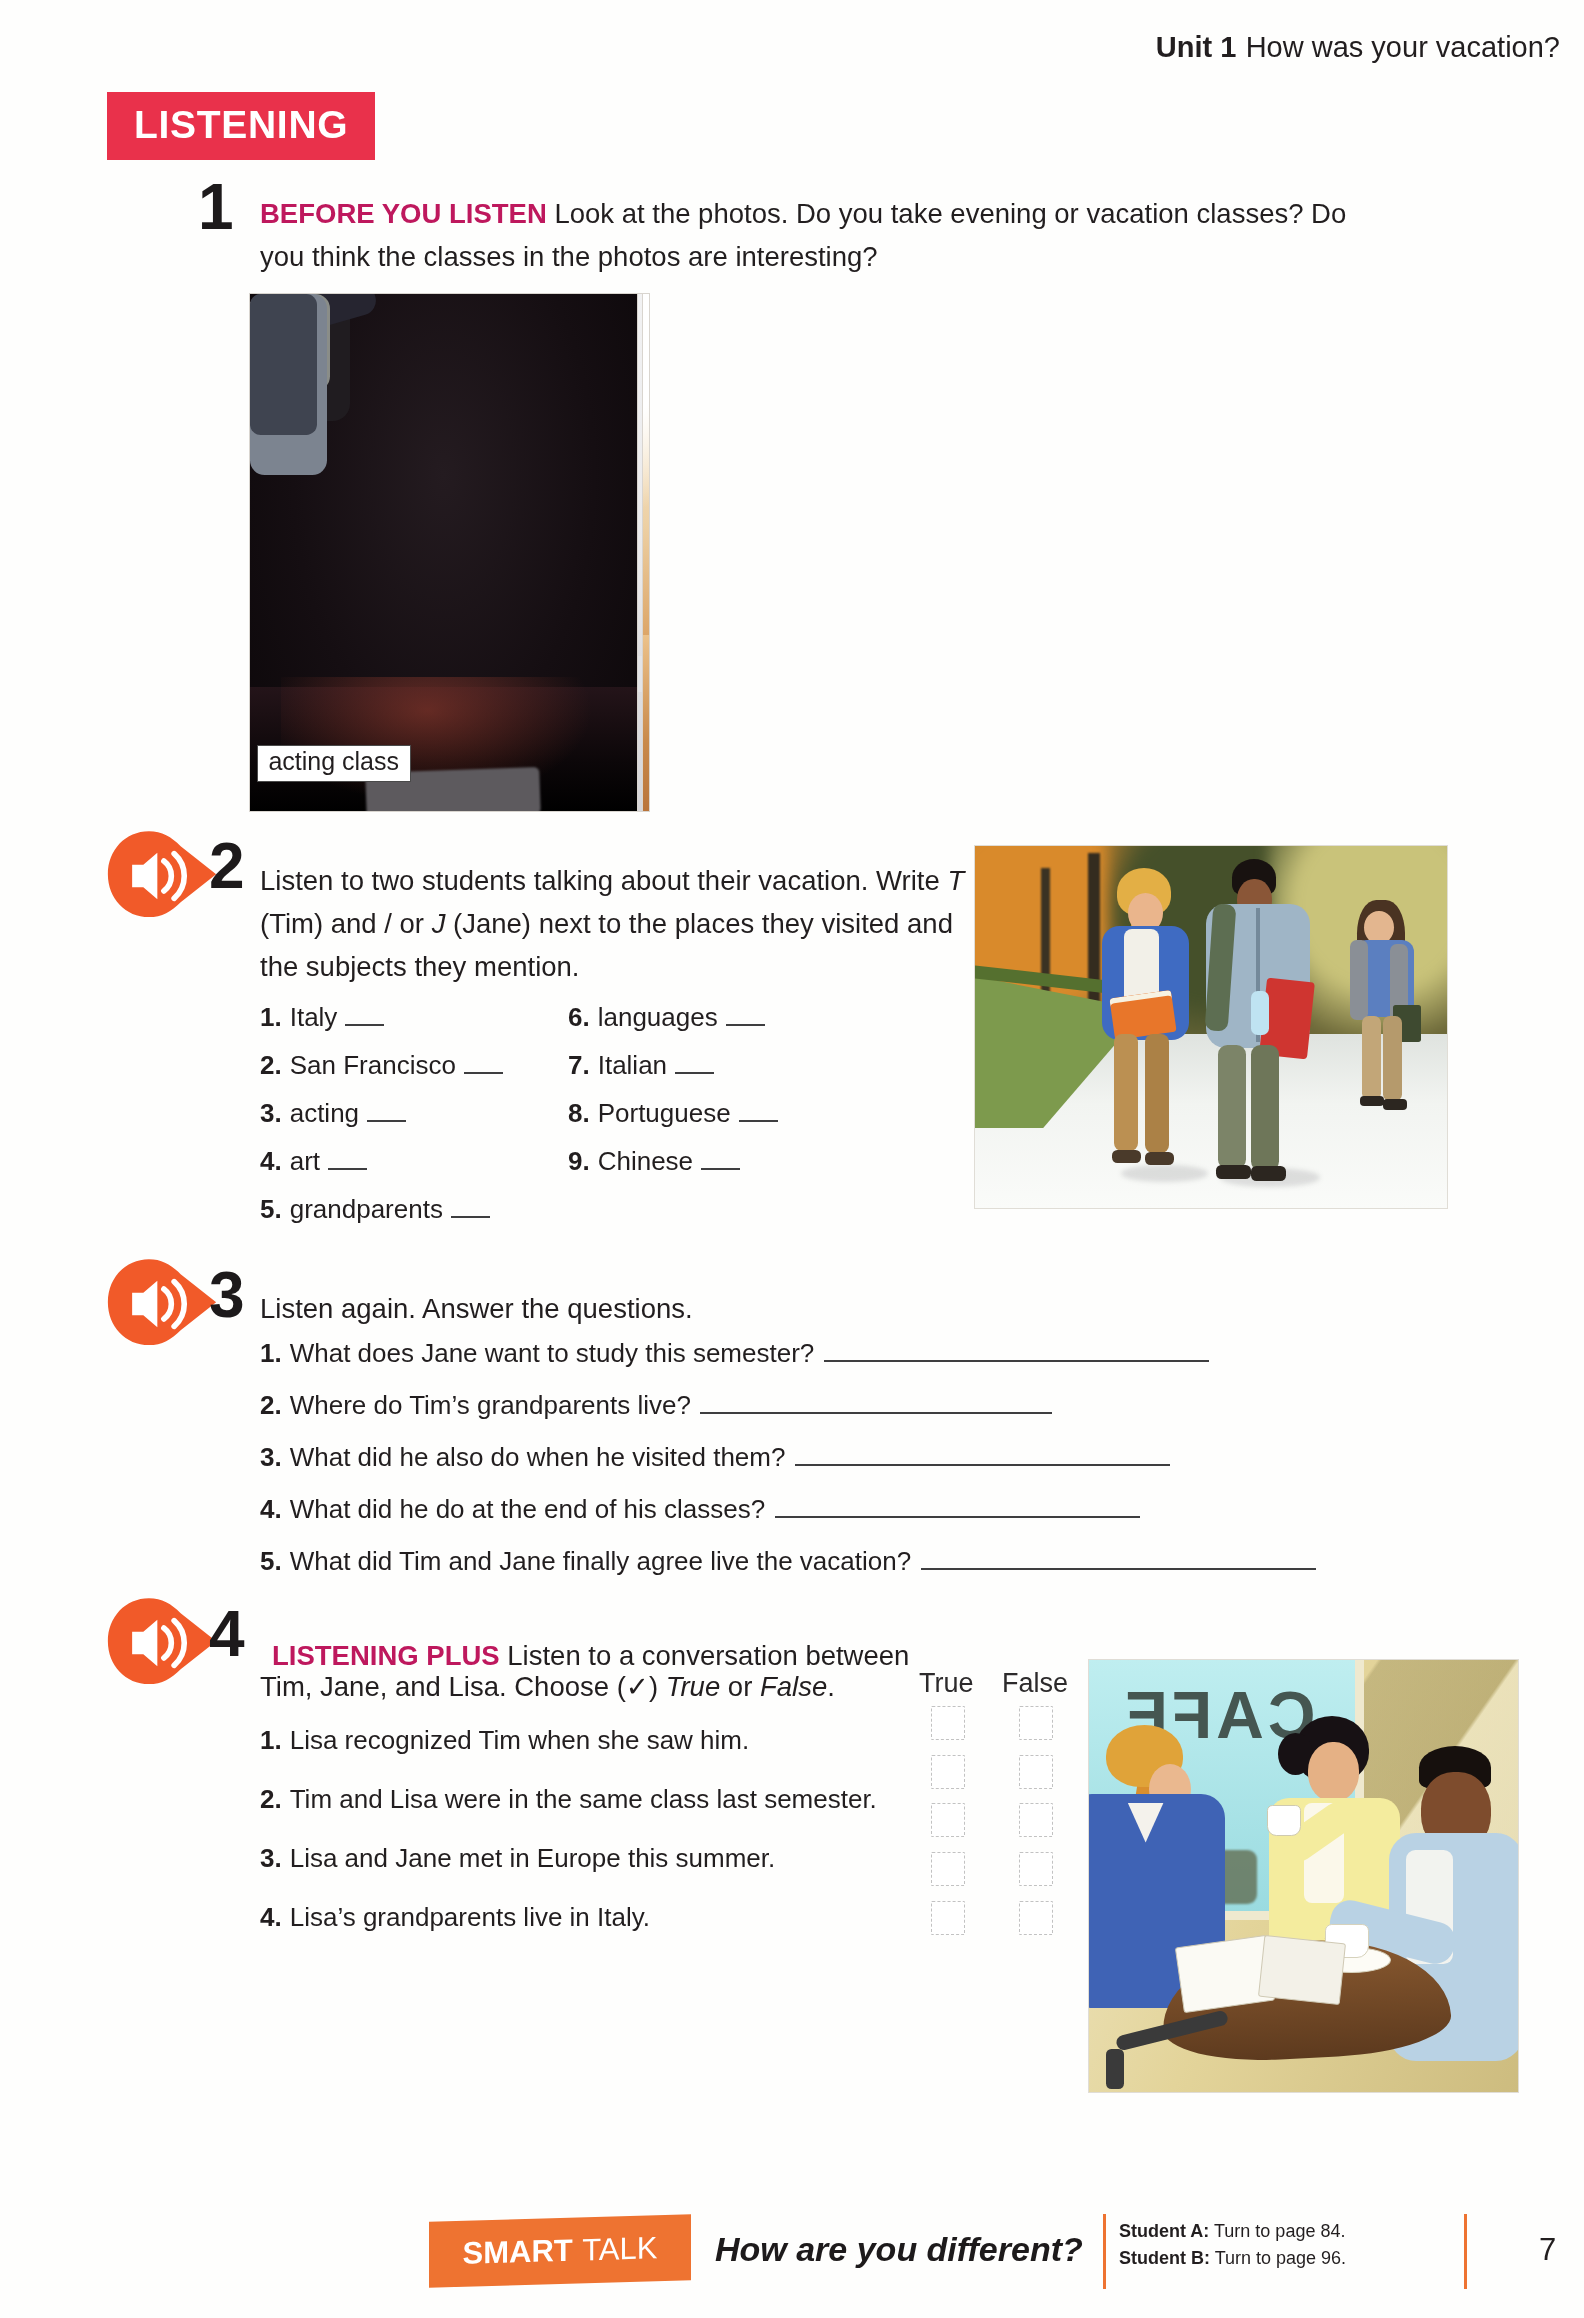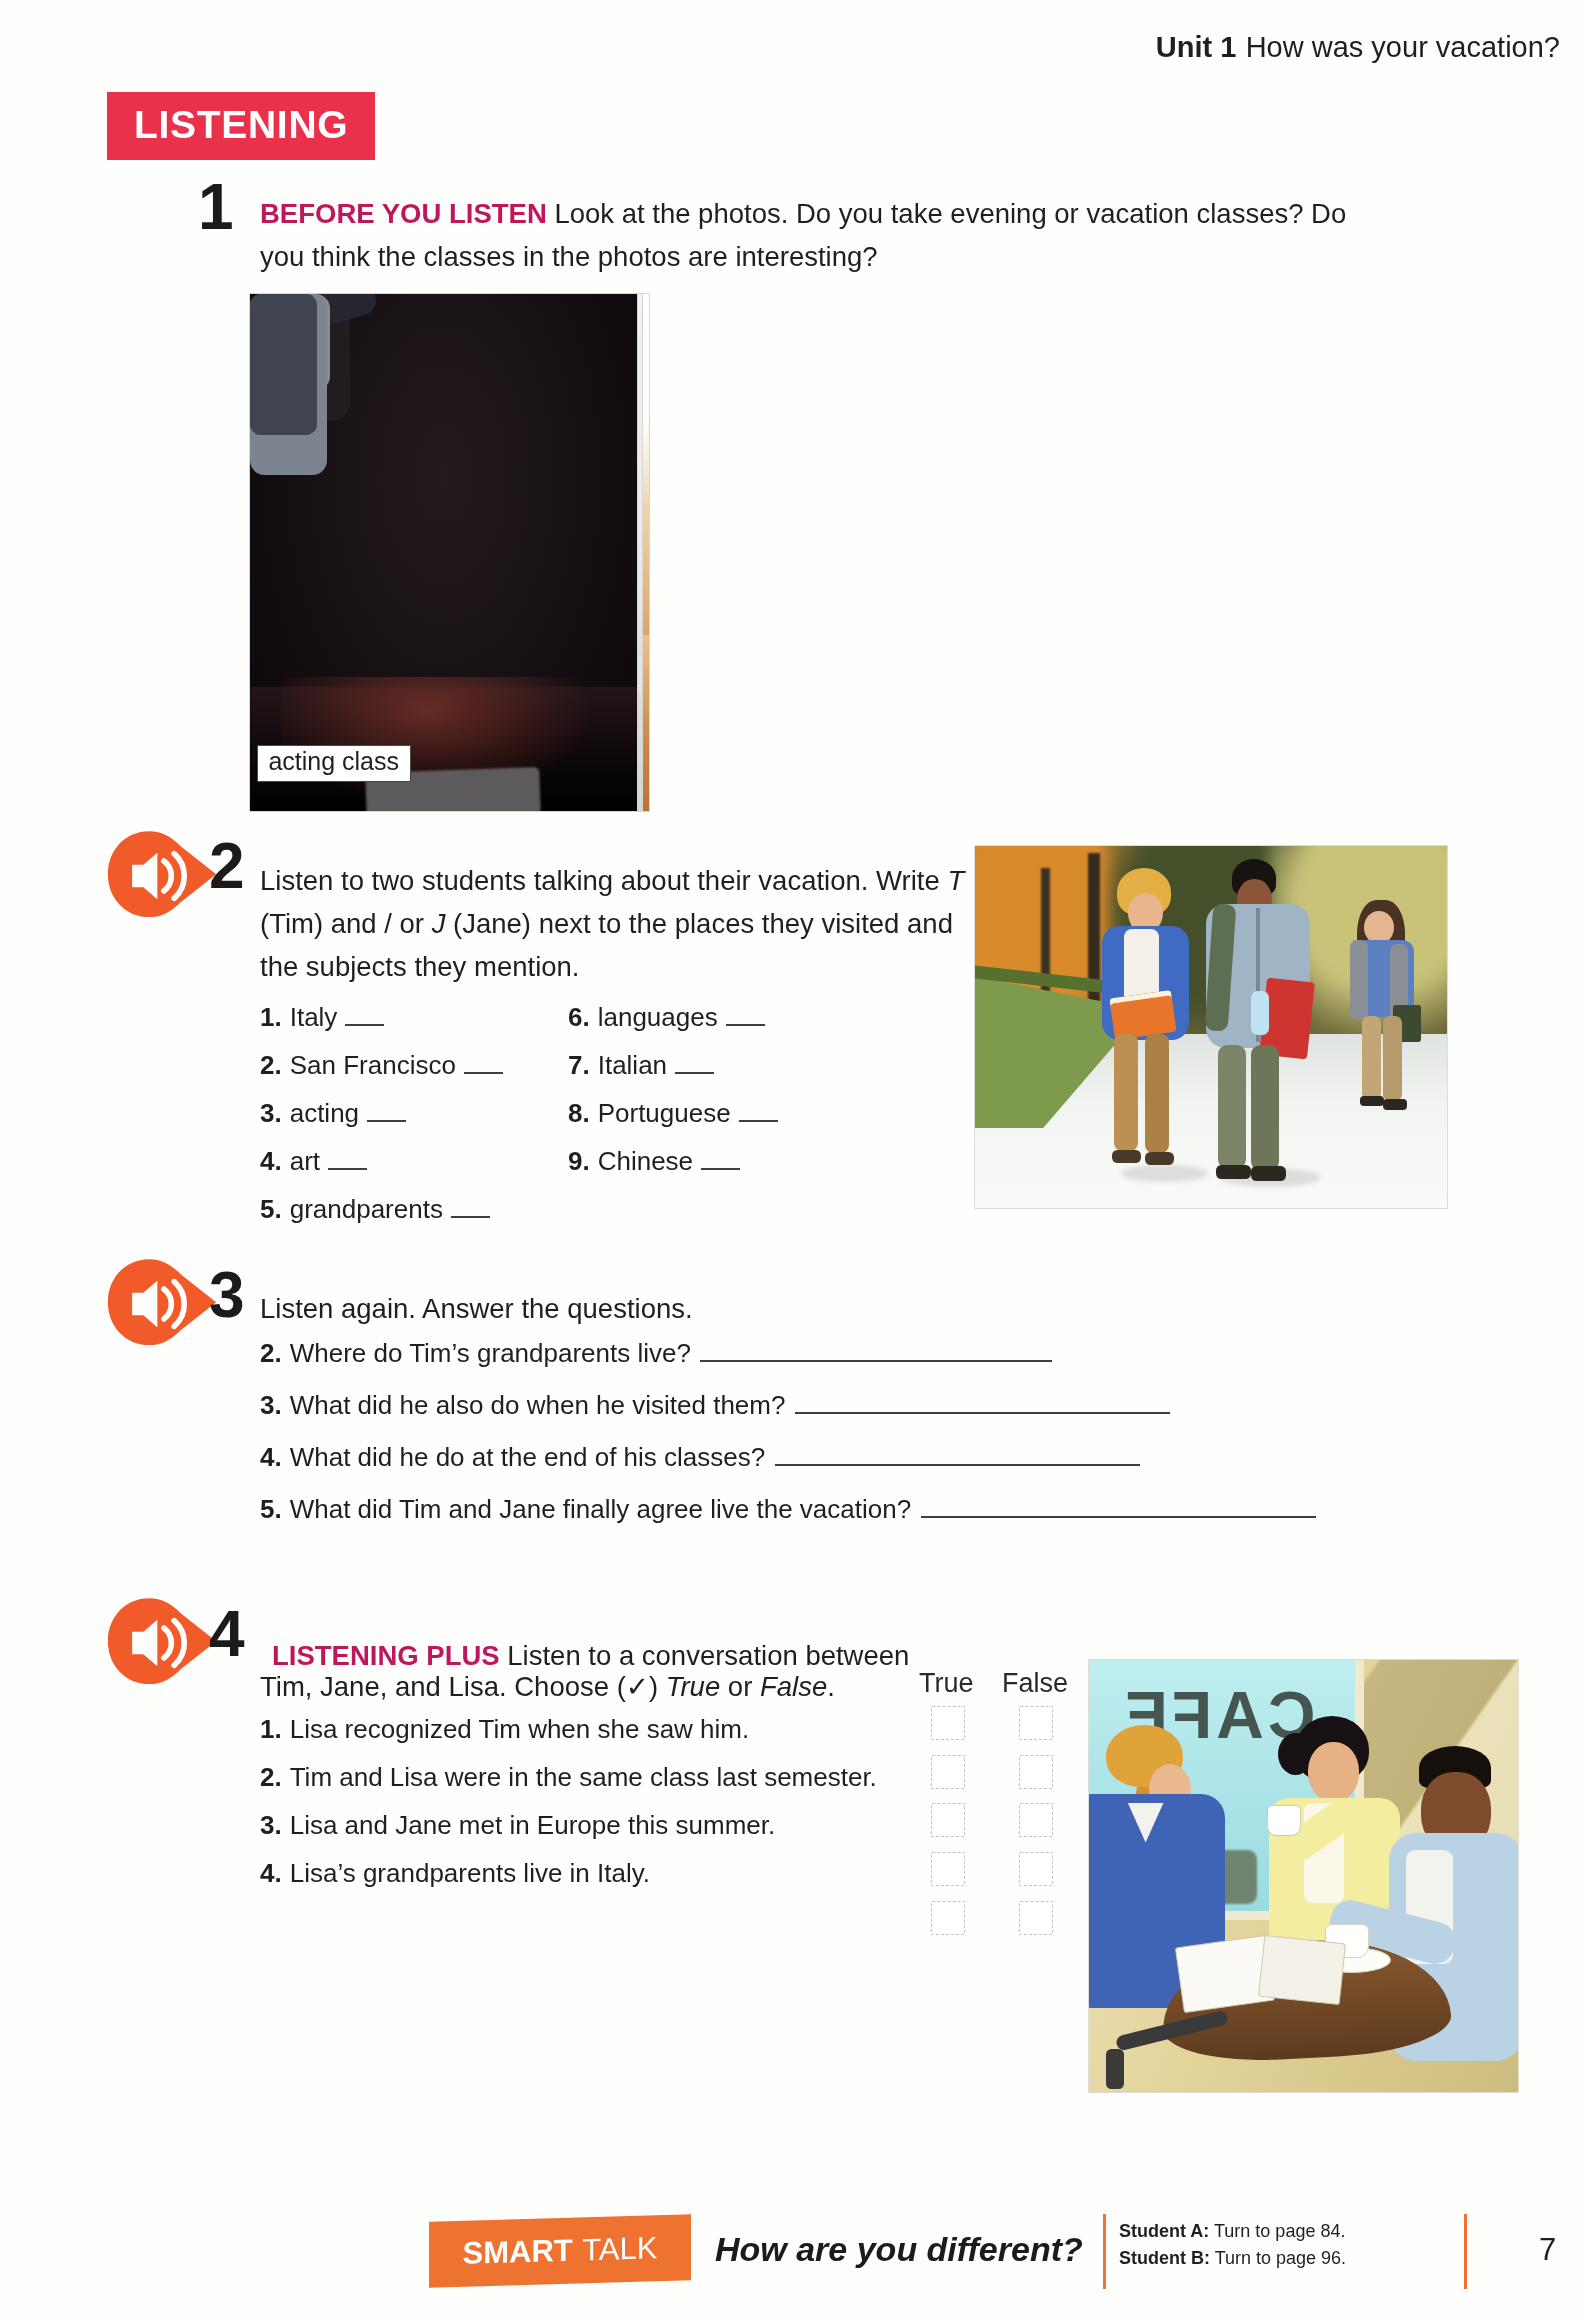--- a/index.html
+++ b/index.html
@@ -28,21 +28,21 @@
   .cap{position:absolute;left:6.7px;bottom:29.5px;background:#fff;border:1.3px solid #4a4a4a;
     padding:1.3px 10.7px 4.7px;font-size:25px;color:#221e1f;white-space:nowrap;}
   
   .item{height:48px;font-size:26px;white-space:nowrap;}
   .inum{font-weight:700;margin-right:8px;}
   .blank-sm{display:inline-block;width:39px;border-bottom:2px solid #3e3e40;margin-left:8px;}
   
   .q{height:52px;font-size:26px;white-space:nowrap;}
   .blank-lg{display:inline-block;border-bottom:2px solid #3e3e40;margin-left:9.4px;}
   
-  .st{height:48px;font-size:26px;white-space:nowrap;}
+  .st{height:48px;font-size:26px;white-space:nowrap;margin-top:11px;}
   .tf-head{position:absolute;font-size:27px;font-weight:500;color:#2c2a2b;}
   .cbcol{position:absolute;display:flex;flex-direction:column;}
   .cb{width:32px;height:32px;border:1.3px dashed #c2c2c2;border-radius:1.3px;margin-bottom:14.7px;background:#fff;}
   
   .smart-box{position:absolute;left:429px;top:2218px;width:262px;height:66px;background:#ee7331;
     transform:skewY(-1.6deg);display:flex;align-items:center;justify-content:center;color:#fff;font-size:31px;}
   .smart-box b{font-weight:800;margin-right:9.4px;}
   .foot-q{position:absolute;left:715px;top:2230px;font-size:34px;font-style:italic;font-weight:700;color:#1d1a1b;}
   .vdiv{position:absolute;width:2.7px;height:75px;background:#ee7331;top:2214px;}
   .students{position:absolute;left:1119px;top:2218px;font-size:18px;line-height:1.5;}
@@ -253,20 +253,21 @@
     <path d="M46 2 C21 2 2 22 2 48 c0 26 19 46 44 46 c14 0 24 -6 34 -16 L118 48 80 18 C70 8 60 2 46 2 Z" fill="#f15a29"></path>
     <path d="M28 38 h12 l15 -13 v50 l-15 -13 H28 Z" fill="#ffffff"></path>
     <path d="M62 34 a20 20 0 0 1 0 32" stroke="#ffffff" stroke-width="6" fill="none" stroke-linecap="round"></path>
     <path d="M73 26 a32 32 0 0 1 0 48" stroke="#ffffff" stroke-width="6" fill="none" stroke-linecap="round"></path>
   </svg>
 </div>
 <div class="exnum" style="left:209px;top:1263px;">3</div>
 <p class="instr abs" style="left:260px;top:1288px;width:803px;margin:0;">Listen again. Answer the questions.</p>
 
 <div class="abs" style="left:260px;top:1338px;">
+  <div class="q"><span class="inum">1.</span><span>What does Jane want to study this semester?</span><span class="blank-lg" style="width:385px;"></span></div>
   <div class="q"><span class="inum">2.</span><span>Where do Tim’s grandparents live?</span><span class="blank-lg" style="width:352px;"></span></div>
   <div class="q"><span class="inum">3.</span><span>What did he also do when he visited them?</span><span class="blank-lg" style="width:375px;"></span></div>
   <div class="q"><span class="inum">4.</span><span>What did he do at the end of his classes?</span><span class="blank-lg" style="width:365px;"></span></div>
   <div class="q"><span class="inum">5.</span><span>What did Tim and Jane finally agree live the vacation?</span><span class="blank-lg" style="width:395px;"></span></div>
 </div>
 
 <div class="audio" style="left:106px;top:1596px;">
   <svg viewBox="0 0 120 100" width="112" height="94">
     <path d="M46 2 C21 2 2 22 2 48 c0 26 19 46 44 46 c14 0 24 -6 34 -16 L118 48 80 18 C70 8 60 2 46 2 Z" fill="#f15a29"></path>
     <path d="M28 38 h12 l15 -13 v50 l-15 -13 H28 Z" fill="#ffffff"></path>

